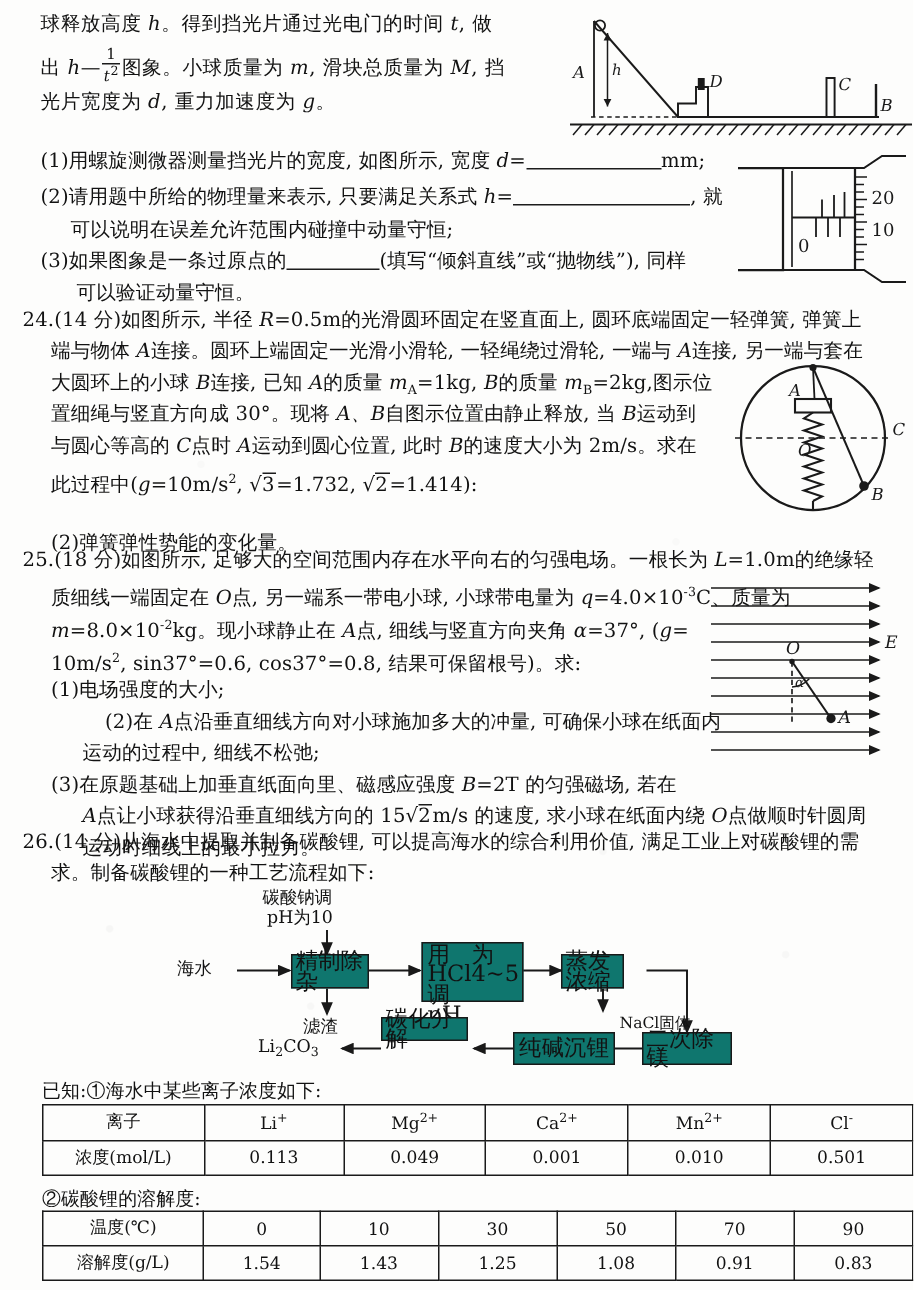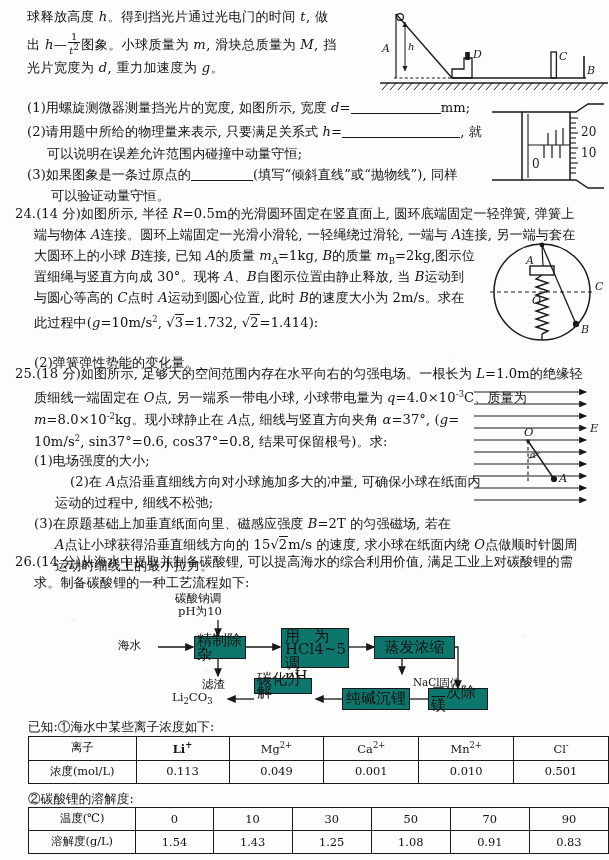--- a/index.html
+++ b/index.html
@@ -437,21 +437,21 @@
 
     <div class="fbox" style="left:84px; top:44px; width:52px; height:23px;">精制除杂</div>
 
     <div class="flabel" style="left:92px; top:86px;">滤渣</div>
 
     <div class="fbox" style="left:171px; top:36px; width:68px; height:40px; flex-direction:row; justify-content:center; align-items:flex-start; padding-left:3px;">
       <span>用HCl调pH</span>
       <span>为4~5</span>
     </div>
 
-    <div class="fbox" style="left:264px; top:44px; width:81px; height:23px;">蒸发浓缩</div>
+    <div class="fbox" style="left:264px; top:44px; width:42px; height:23px;">蒸发浓缩</div>
 
     <div class="flabel sm" style="left:267px; top:84px;">NaCl固体</div>
 
     <div class="fbox" style="left:318px; top:96px; width:60px; height:22px;">二次除镁</div>
 
     <div class="fbox" style="left:232px; top:96px; width:68px; height:22px;">纯碱沉锂</div>
 
     <div class="fbox" style="left:144px; top:86px; width:58px; height:16px;">碳化分解</div>
 
     <div class="flabel" style="left:62px; top:99px;">
@@ -459,21 +459,21 @@
     </div>
   </div>
 
   <div class="blk ln" style="left:28px; top:716px; font-size:12.6px;">已知:①海水中某些离子浓度如下:</div>
 
   <div class="blk" style="left:28px; top:736px;">
     <table class="dt">
       <tbody>
           <tr>
         <td class="lbl hd">离子</td>
-        <td style="width:90px;font-weight:bold;"><span>Li</span><sup>+</sup></td>
+        <td style="width:90px;"><span>Li</span><sup>+</sup></td>
         <td style="width:92px;"><span>Mg</span><sup>2+</sup></td>
         <td style="width:92px;"><span>Ca</span><sup>2+</sup></td>
         <td style="width:92px;"><span>Mn</span><sup>2+</sup></td>
         <td style="width:92px;"><span>Cl</span><sup>-</sup></td>
       </tr>
       <tr>
         <td class="lbl hd">浓度(mol/L)</td>
         <td>0.113</td>
         <td>0.049</td>
         <td>0.001</td>

